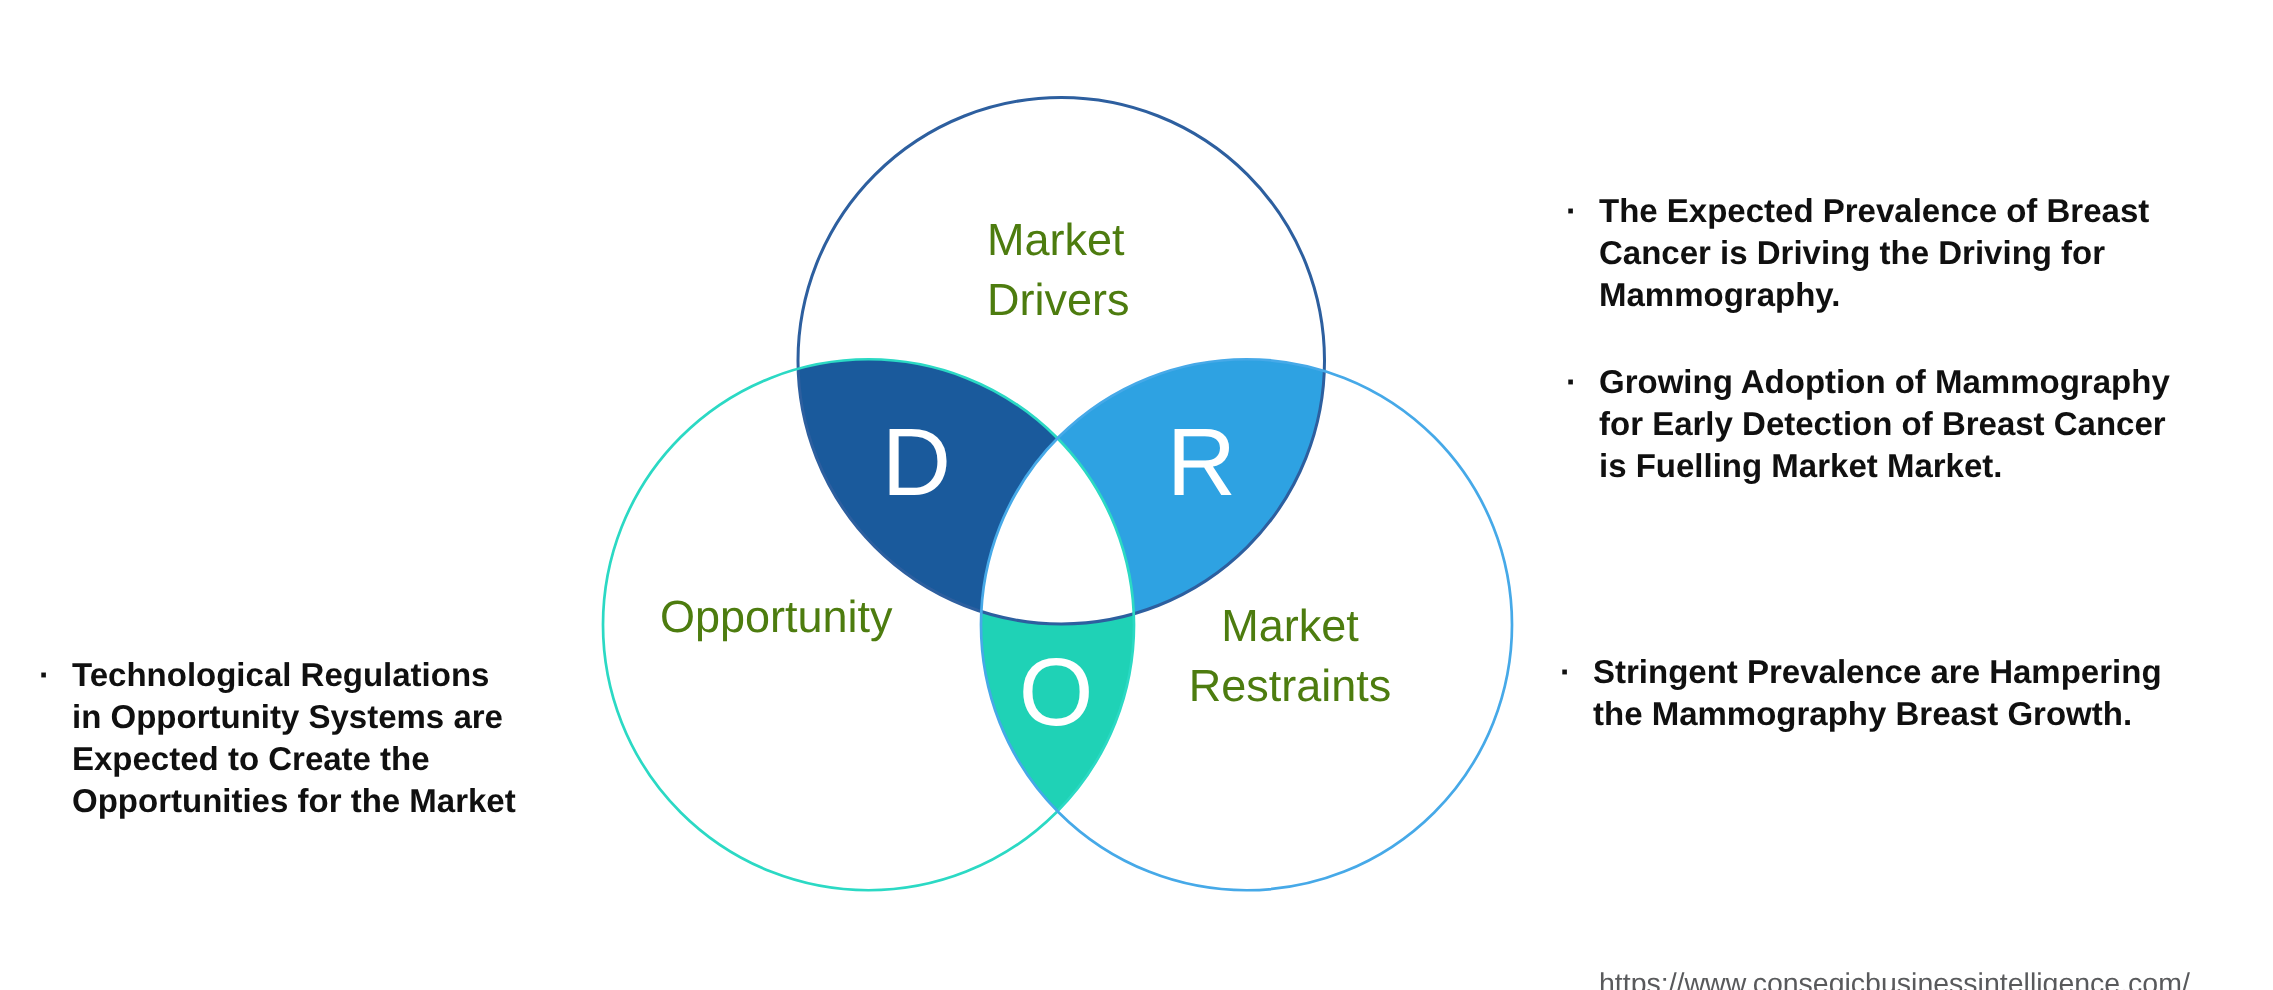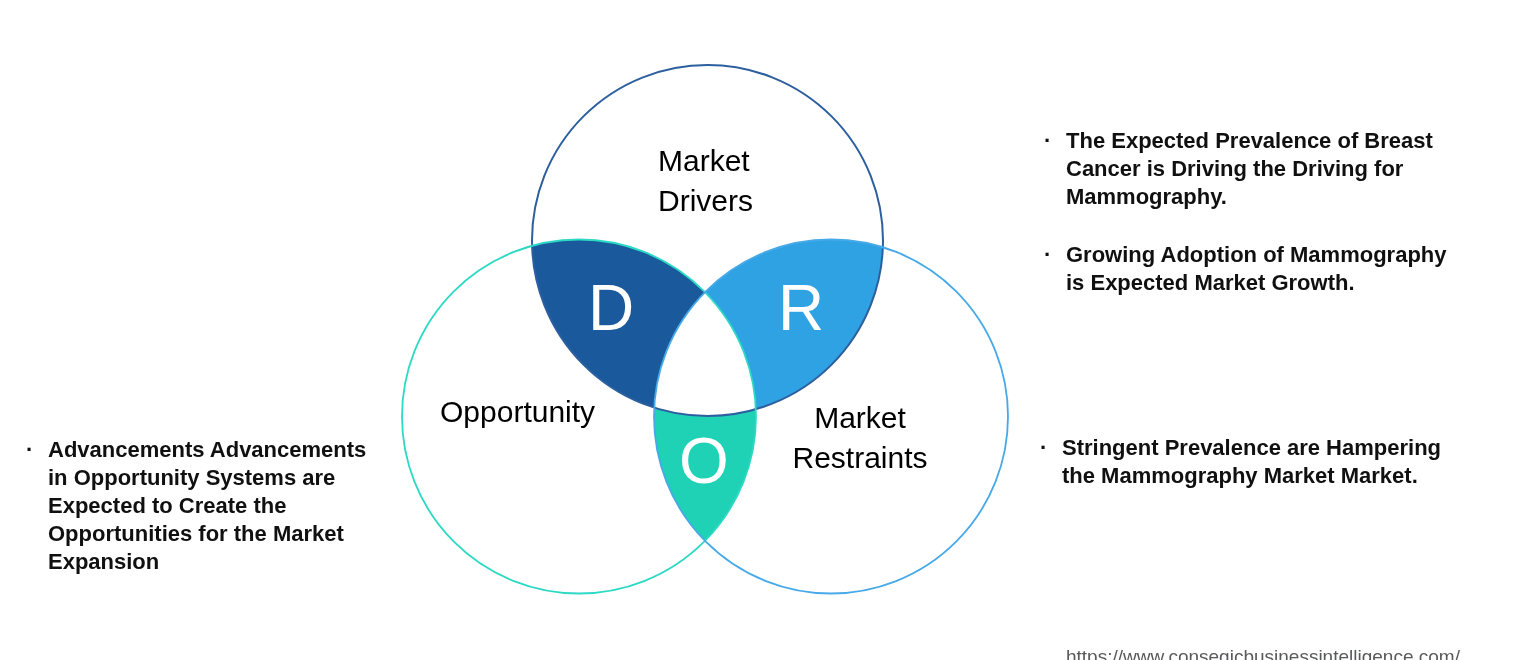--- a/index.html
+++ b/index.html
@@ -3,21 +3,21 @@
 <meta charset="utf-8">
 <style>
   html,body{margin:0;padding:0;background:#fff;}
   .canvas{
     position:relative;width:1515px;height:660px;overflow:hidden;background:#fff;
     font-family:"Liberation Sans",sans-serif;
   }
   .abs{position:absolute;}
   svg.venn{position:absolute;left:0;top:0;}
   .venn-label{
-    color:#000000;font-size:30px;line-height:40px;font-weight:400;
+    color:#4d7c0f;font-size:30px;line-height:40px;font-weight:400;
     white-space:nowrap;
   }
   .venn-letter{
     color:#fff;font-size:64px;font-weight:400;line-height:1;
     transform:translate(-50%,-50%);
   }
   .note{
     display:flex;align-items:flex-start;color:#101010;
     font-size:22px;line-height:28px;font-weight:600;
   }
@@ -80,48 +80,48 @@
     <div>Restraints</div>
   </div>
 
   <div class="abs venn-letter" style="left:611px;top:308px;">D</div>
   <div class="abs venn-letter" style="left:801px;top:308px;">R</div>
   <div class="abs venn-letter" style="left:704px;top:461px;">O</div>
 
   <div class="abs note" style="left:26px;top:436px;width:390px;">
     <span class="bullet">·</span>
     <div>
-      <div class="nline">Advancements Advancements</div>
+      <div class="nline">Technological Regulations</div>
       <div class="nline">in Opportunity Systems are</div>
       <div class="nline">Expected to Create the</div>
       <div class="nline">Opportunities for the Market</div>
-      <div class="nline">Expansion</div>
     </div>
   </div>
 
   <div class="abs note" style="left:1044px;top:127px;width:440px;">
     <span class="bullet">·</span>
     <div>
       <div class="nline">The Expected Prevalence of Breast</div>
       <div class="nline">Cancer is Driving the Driving for</div>
       <div class="nline">Mammography.</div>
     </div>
   </div>
 
   <div class="abs note" style="left:1044px;top:241px;width:440px;">
     <span class="bullet">·</span>
     <div>
       <div class="nline">Growing Adoption of Mammography</div>
-      <div class="nline">is Expected Market Growth.</div>
+      <div class="nline">for Early Detection of Breast Cancer</div>
+      <div class="nline">is Fuelling Market Market.</div>
     </div>
   </div>
 
   <div class="abs note" style="left:1040px;top:434px;width:440px;">
     <span class="bullet">·</span>
     <div>
       <div class="nline">Stringent Prevalence are Hampering</div>
-      <div class="nline">the Mammography Market Market.</div>
+      <div class="nline">the Mammography Breast Growth.</div>
     </div>
   </div>
 
   <div class="abs footer-url" style="left:1066px;top:606px;margin-top:40px;">https://www.consegicbusinessintelligence.com/</div>
 
 </div>
 
 </body></html>

